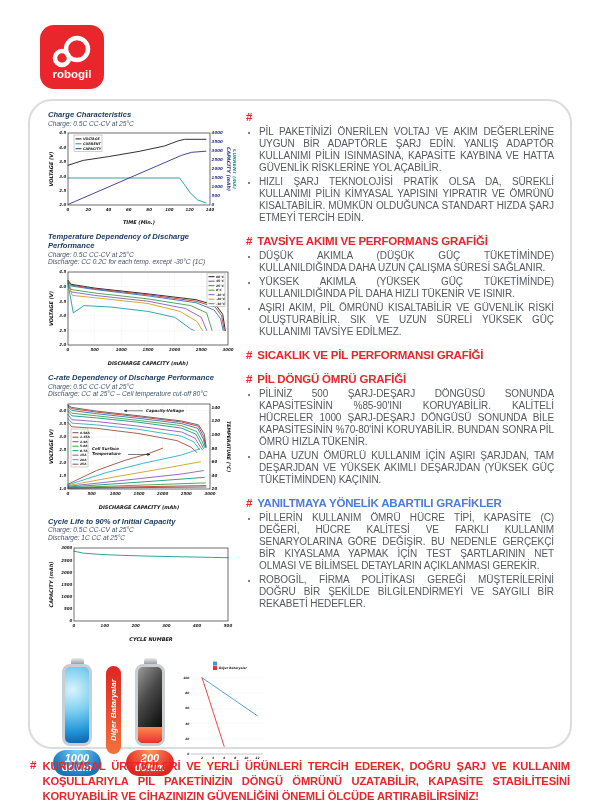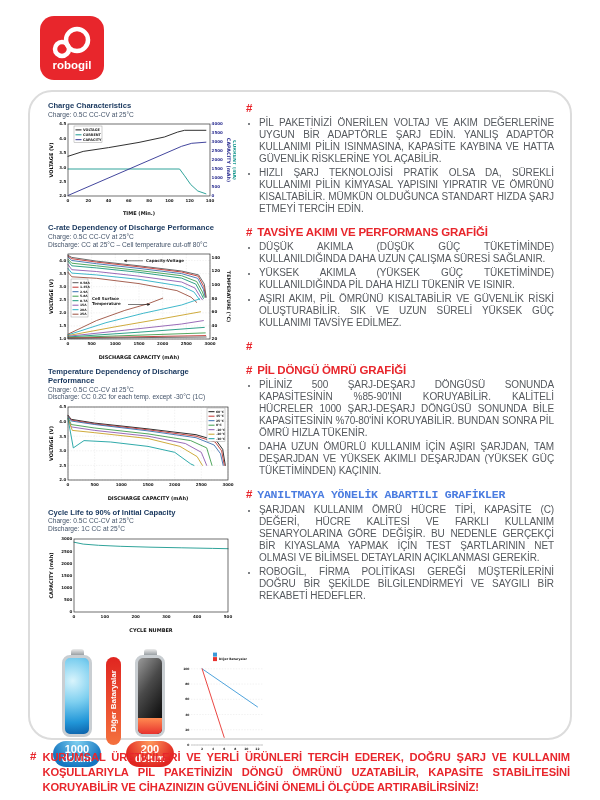--- a/index.html
+++ b/index.html
@@ -2,45 +2,45 @@
 <html><head>
 <meta charset="utf-8">
 <style>
   * { margin:0; padding:0; box-sizing:border-box; }
   html,body { width:600px; height:800px; background:#ffffff; overflow:hidden;
               font-family:"Liberation Sans", sans-serif; }
 
   
   .header { display:flex; align-items:center; gap:20px; padding:16px 28px 8px 40px; }
   .logo { width:64px; height:64px; background:#e8262c; border-radius:14px;
-          display:flex; flex-direction:column; align-items:center; justify-content:center; flex:none; }
+          display:flex; flex-direction:column; align-items:center; justify-content:center; flex:none;margin-top:9px; }
   .logo-text { color:#fff; font-size:11.5px; font-weight:700; margin-top:-2px; }
   .page-title { color:#ed2226; font-size:23px; font-weight:800; line-height:1.08;
                 letter-spacing:-0.3px; width:350px; }
 
   
   .card { width:544px; height:650px; margin:2px auto 0; border:2px solid #dcdcdc;
           border-radius:24px; display:flex; padding:10px 6px 6px 8px; background:#fff; }
-  .left-col { width:198px; flex:none; display:flex; flex-direction:column; }
+  .left-col { width:198px; flex:none; display:flex; flex-direction:column;font-style:italic; }
   .right-col { flex:1; padding:0 10px 0 10px; display:flex; flex-direction:column; }
 
   
   .chart-block { padding-left:10px; margin-bottom:3px; }
   .chart-title { font-size:7.6px; font-weight:700; color:#17365d; line-height:1.15; }
   .chart-sub   { font-size:6.6px; font-weight:500; color:#44546a; line-height:1.15; }
   .chart-svg   { display:block; margin-top:1px; }
   svg text { font-family:"DejaVu Sans", sans-serif; }
 
   
   .sec { margin-bottom:9px; }
   .sec-head { display:flex; gap:5px; font-size:11.5px; font-weight:800;
               letter-spacing:-0.2px; margin-bottom:3px; }
   .hash { color:#e8262c; }
   .ht.red  { color:#e8262c; }
-  .ht.blue { color:#4a7ce0;font-family:Liberation Mono, monospace; }
+  .ht.blue { color:#4a7ce0; }
   .sec ul { padding-left:13px; margin-top:1px; }
   .sec li { font-size:10px; font-weight:400; color:#55595e; text-align:justify;
             line-height:1.2; margin-bottom:2px; letter-spacing:-0.1px; }
   .sec li::marker { color:#55595e; font-size:8px; }
 
   
   .battery-area { display:flex; align-items:flex-start; gap:5px; padding:8px 0 0 10px; }
   .pill-blue { width:15px; height:88px; margin-top:8px; border-radius:8px;
                background:linear-gradient(110deg,#bfeaf8 5%,#56c3ea 45%,#1b86c8 90%); }
   .bat-wrap { display:flex; flex-direction:column; align-items:center; gap:4px; }
@@ -123,20 +123,79 @@
             <text x="5" y="41" font-size="5" text-anchor="middle" fill="#111" font-weight="800" transform="rotate(-90 5 41)">VOLTAGE (V)</text>
             <text x="179" y="41" font-size="4.8" text-anchor="middle" fill="#2e3192" font-weight="800" transform="rotate(90 179 41)">CAPACITY (mAh)</text>
             <text x="184.5" y="41" font-size="4.8" text-anchor="middle" fill="#18988f" font-weight="800" transform="rotate(90 184.5 41)">CURRENT (mA)</text>
             <rect x="26" y="7" width="28" height="16.700000000000003" fill="#fff" stroke="#888" stroke-width="0.4"></rect>
             <line x1="27.5" x2="33.5" y1="10.899999999999999" y2="10.899999999999999" stroke="#1a1a1a" stroke-width="1"></line>
             <text x="35" y="12.089999999999998" font-size="3.4" text-anchor="start" fill="#222" font-weight="700">VOLTAGE</text>
             <line x1="27.5" x2="33.5" y1="15.799999999999999" y2="15.799999999999999" stroke="#18988f" stroke-width="1"></line>
             <text x="35" y="16.99" font-size="3.4" text-anchor="start" fill="#222" font-weight="700">CURRENT</text>
             <line x1="27.5" x2="33.5" y1="20.7" y2="20.7" stroke="#2e3192" stroke-width="1"></line>
             <text x="35" y="21.89" font-size="3.4" text-anchor="start" fill="#222" font-weight="700">CAPACITY</text>
+          </svg></div>
+    </div>
+
+    <div class="chart-block">
+      <div class="chart-title">Temperature Dependency of Discharge Performance</div>
+      <div class="chart-sub">Charge: 0.5C CC-CV at 25°C</div>
+      <div class="chart-sub">Discharge: CC 0.2C for each temp. except -30°C (1C)</div>
+      <div class="chart-svg"><svg viewBox="0 0 188 100" width="188" height="100">
+            <line x1="20" x2="180" y1="78" y2="78" stroke="#d9d9d9" stroke-width="0.35" stroke-dasharray="1.4,1.4"></line>
+            <line x1="20" x2="180" y1="63.4" y2="63.4" stroke="#d9d9d9" stroke-width="0.35" stroke-dasharray="1.4,1.4"></line>
+            <line x1="20" x2="180" y1="48.8" y2="48.8" stroke="#d9d9d9" stroke-width="0.35" stroke-dasharray="1.4,1.4"></line>
+            <line x1="20" x2="180" y1="34.2" y2="34.2" stroke="#d9d9d9" stroke-width="0.35" stroke-dasharray="1.4,1.4"></line>
+            <line x1="20" x2="180" y1="19.599999999999994" y2="19.599999999999994" stroke="#d9d9d9" stroke-width="0.35" stroke-dasharray="1.4,1.4"></line>
+            <line x1="20" x2="180" y1="5" y2="5" stroke="#d9d9d9" stroke-width="0.35" stroke-dasharray="1.4,1.4"></line>
+            <line x1="20" x2="20" y1="5" y2="78" stroke="#d9d9d9" stroke-width="0.35" stroke-dasharray="1.4,1.4"></line>
+            <line x1="46.666666666666664" x2="46.666666666666664" y1="5" y2="78" stroke="#d9d9d9" stroke-width="0.35" stroke-dasharray="1.4,1.4"></line>
+            <line x1="73.33333333333333" x2="73.33333333333333" y1="5" y2="78" stroke="#d9d9d9" stroke-width="0.35" stroke-dasharray="1.4,1.4"></line>
+            <line x1="100" x2="100" y1="5" y2="78" stroke="#d9d9d9" stroke-width="0.35" stroke-dasharray="1.4,1.4"></line>
+            <line x1="126.66666666666666" x2="126.66666666666666" y1="5" y2="78" stroke="#d9d9d9" stroke-width="0.35" stroke-dasharray="1.4,1.4"></line>
+            <line x1="153.33333333333334" x2="153.33333333333334" y1="5" y2="78" stroke="#d9d9d9" stroke-width="0.35" stroke-dasharray="1.4,1.4"></line>
+            <line x1="180" x2="180" y1="5" y2="78" stroke="#d9d9d9" stroke-width="0.35" stroke-dasharray="1.4,1.4"></line>
+            <polyline points="20.0,13.2 23.2,17.3 46.7,21.1 100.0,26.9 148.0,32.7 168.3,38.6 174.7,47.3 177.3,63.4" fill="none" stroke="#1a1a1a" stroke-width="0.9" stroke-linejoin="round" stroke-linecap="round"></polyline>
+            <polyline points="20.0,13.8 23.2,18.1 46.7,21.9 100.0,27.8 148.0,34.2 167.2,40.0 173.6,48.8 176.3,63.4" fill="none" stroke="#c23531" stroke-width="0.9" stroke-linejoin="round" stroke-linecap="round"></polyline>
+            <polyline points="20.0,14.3 23.2,19.0 46.7,22.5 100.0,28.9 148.0,35.7 166.1,43.0 172.5,51.7 175.2,63.4" fill="none" stroke="#3a6fb0" stroke-width="0.9" stroke-linejoin="round" stroke-linecap="round"></polyline>
+            <polyline points="20.0,15.2 23.2,22.5 46.7,26.0 100.0,31.9 142.7,38.6 158.7,45.9 164.0,63.4" fill="none" stroke="#3f9e4d" stroke-width="0.9" stroke-linejoin="round" stroke-linecap="round"></polyline>
+            <polyline points="20.0,16.1 23.2,24.9 46.7,28.4 100.0,34.2 137.3,41.5 153.3,50.3 158.7,63.4" fill="none" stroke="#8e5bb0" stroke-width="0.9" stroke-linejoin="round" stroke-linecap="round"></polyline>
+            <polyline points="20.0,16.7 24.3,28.4 46.7,30.7 100.0,36.5 132.0,44.4 149.1,54.6 154.4,63.4" fill="none" stroke="#c9a227" stroke-width="0.9" stroke-linejoin="round" stroke-linecap="round"></polyline>
+            <polyline points="20.0,16.7 25.3,45.9 36.0,38.6 62.7,40.0 100.0,44.4 126.7,50.3 142.7,61.9 145.9,63.4" fill="none" stroke="#18a0a0" stroke-width="0.9" stroke-linejoin="round" stroke-linecap="round"></polyline>
+            <rect x="20" y="5" width="160" height="73" fill="none" stroke="#333" stroke-width="0.7"></rect>
+            <text x="20" y="84" font-size="4" text-anchor="middle" fill="#222" font-weight="700">0</text>
+            <text x="46.666666666666664" y="84" font-size="4" text-anchor="middle" fill="#222" font-weight="700">500</text>
+            <text x="73.33333333333333" y="84" font-size="4" text-anchor="middle" fill="#222" font-weight="700">1000</text>
+            <text x="100" y="84" font-size="4" text-anchor="middle" fill="#222" font-weight="700">1500</text>
+            <text x="126.66666666666666" y="84" font-size="4" text-anchor="middle" fill="#222" font-weight="700">2000</text>
+            <text x="153.33333333333334" y="84" font-size="4" text-anchor="middle" fill="#222" font-weight="700">2500</text>
+            <text x="180" y="84" font-size="4" text-anchor="middle" fill="#222" font-weight="700">3000</text>
+            <text x="18.4" y="79.4" font-size="4" text-anchor="end" fill="#222" font-weight="700">2.0</text>
+            <text x="18.4" y="64.8" font-size="4" text-anchor="end" fill="#222" font-weight="700">2.5</text>
+            <text x="18.4" y="50.199999999999996" font-size="4" text-anchor="end" fill="#222" font-weight="700">3.0</text>
+            <text x="18.4" y="35.6" font-size="4" text-anchor="end" fill="#222" font-weight="700">3.5</text>
+            <text x="18.4" y="20.999999999999993" font-size="4" text-anchor="end" fill="#222" font-weight="700">4.0</text>
+            <text x="18.4" y="6.4" font-size="4" text-anchor="end" fill="#222" font-weight="700">4.5</text>
+            <text x="100" y="98" font-size="5" text-anchor="middle" fill="#111" font-weight="800">DISCHARGE CAPACITY (mAh)</text>
+            <text x="5" y="41.5" font-size="5" text-anchor="middle" fill="#111" font-weight="800" transform="rotate(-90 5 41.5)">VOLTAGE (V)</text>
+            <rect x="159" y="6" width="18" height="33.5" fill="#fff" stroke="#888" stroke-width="0.4"></rect>
+            <line x1="160.5" x2="166.5" y1="9.7" y2="9.7" stroke="#1a1a1a" stroke-width="1"></line>
+            <text x="168" y="10.75" font-size="3" text-anchor="start" fill="#222" font-weight="700">60°C</text>
+            <line x1="160.5" x2="166.5" y1="14.2" y2="14.2" stroke="#c23531" stroke-width="1"></line>
+            <text x="168" y="15.25" font-size="3" text-anchor="start" fill="#222" font-weight="700">45°C</text>
+            <line x1="160.5" x2="166.5" y1="18.7" y2="18.7" stroke="#3a6fb0" stroke-width="1"></line>
+            <text x="168" y="19.75" font-size="3" text-anchor="start" fill="#222" font-weight="700">25°C</text>
+            <line x1="160.5" x2="166.5" y1="23.2" y2="23.2" stroke="#3f9e4d" stroke-width="1"></line>
+            <text x="168" y="24.25" font-size="3" text-anchor="start" fill="#222" font-weight="700">0°C</text>
+            <line x1="160.5" x2="166.5" y1="27.7" y2="27.7" stroke="#8e5bb0" stroke-width="1"></line>
+            <text x="168" y="28.75" font-size="3" text-anchor="start" fill="#222" font-weight="700">-10°C</text>
+            <line x1="160.5" x2="166.5" y1="32.2" y2="32.2" stroke="#c9a227" stroke-width="1"></line>
+            <text x="168" y="33.25" font-size="3" text-anchor="start" fill="#222" font-weight="700">-20°C</text>
+            <line x1="160.5" x2="166.5" y1="36.7" y2="36.7" stroke="#18a0a0" stroke-width="1"></line>
+            <text x="168" y="37.75" font-size="3" text-anchor="start" fill="#222" font-weight="700">-30°C</text>
           </svg></div>
     </div>
 
     <div class="chart-block">
       <div class="chart-title">C-rate Dependency of Discharge Performance</div>
       <div class="chart-sub">Charge: 0.5C CC-CV at 25°C</div>
       <div class="chart-sub">Discharge: CC at 25°C – Cell temperature cut-off 80°C</div>
       <div class="chart-svg"><svg viewBox="0 0 188 112" width="188" height="112">
             <line x1="20" x2="162" y1="90" y2="90" stroke="#d9d9d9" stroke-width="0.35" stroke-dasharray="1.4,1.4"></line>
             <line x1="20" x2="162" y1="76.92307692307692" y2="76.92307692307692" stroke="#d9d9d9" stroke-width="0.35" stroke-dasharray="1.4,1.4"></line>
@@ -214,79 +273,20 @@
             <line x1="95" y1="11.8" x2="76" y2="11.8" stroke="#222" stroke-width="0.6"></line>
             <polygon points="76,11.8 78.6,10.4 78.6,13.200000000000001" fill="#222"></polygon>
             <text x="44" y="51" font-size="4" text-anchor="start" fill="#222" font-weight="600">Cell Surface</text>
             <text x="44" y="56" font-size="4" text-anchor="start" fill="#222" font-weight="600">Temperature</text>
             <line x1="80" y1="55.5" x2="102" y2="55.5" stroke="#222" stroke-width="0.6"></line>
             <polygon points="102,55.5 99.4,54.1 99.4,56.9" fill="#222"></polygon>
           </svg></div>
     </div>
 
     <div class="chart-block">
-      <div class="chart-title">Temperature Dependency of Discharge Performance</div>
-      <div class="chart-sub">Charge: 0.5C CC-CV at 25°C</div>
-      <div class="chart-sub">Discharge: CC 0.2C for each temp. except -30°C (1C)</div>
-      <div class="chart-svg"><svg viewBox="0 0 188 100" width="188" height="100">
-            <line x1="20" x2="180" y1="78" y2="78" stroke="#d9d9d9" stroke-width="0.35" stroke-dasharray="1.4,1.4"></line>
-            <line x1="20" x2="180" y1="63.4" y2="63.4" stroke="#d9d9d9" stroke-width="0.35" stroke-dasharray="1.4,1.4"></line>
-            <line x1="20" x2="180" y1="48.8" y2="48.8" stroke="#d9d9d9" stroke-width="0.35" stroke-dasharray="1.4,1.4"></line>
-            <line x1="20" x2="180" y1="34.2" y2="34.2" stroke="#d9d9d9" stroke-width="0.35" stroke-dasharray="1.4,1.4"></line>
-            <line x1="20" x2="180" y1="19.599999999999994" y2="19.599999999999994" stroke="#d9d9d9" stroke-width="0.35" stroke-dasharray="1.4,1.4"></line>
-            <line x1="20" x2="180" y1="5" y2="5" stroke="#d9d9d9" stroke-width="0.35" stroke-dasharray="1.4,1.4"></line>
-            <line x1="20" x2="20" y1="5" y2="78" stroke="#d9d9d9" stroke-width="0.35" stroke-dasharray="1.4,1.4"></line>
-            <line x1="46.666666666666664" x2="46.666666666666664" y1="5" y2="78" stroke="#d9d9d9" stroke-width="0.35" stroke-dasharray="1.4,1.4"></line>
-            <line x1="73.33333333333333" x2="73.33333333333333" y1="5" y2="78" stroke="#d9d9d9" stroke-width="0.35" stroke-dasharray="1.4,1.4"></line>
-            <line x1="100" x2="100" y1="5" y2="78" stroke="#d9d9d9" stroke-width="0.35" stroke-dasharray="1.4,1.4"></line>
-            <line x1="126.66666666666666" x2="126.66666666666666" y1="5" y2="78" stroke="#d9d9d9" stroke-width="0.35" stroke-dasharray="1.4,1.4"></line>
-            <line x1="153.33333333333334" x2="153.33333333333334" y1="5" y2="78" stroke="#d9d9d9" stroke-width="0.35" stroke-dasharray="1.4,1.4"></line>
-            <line x1="180" x2="180" y1="5" y2="78" stroke="#d9d9d9" stroke-width="0.35" stroke-dasharray="1.4,1.4"></line>
-            <polyline points="20.0,13.2 23.2,17.3 46.7,21.1 100.0,26.9 148.0,32.7 168.3,38.6 174.7,47.3 177.3,63.4" fill="none" stroke="#1a1a1a" stroke-width="0.9" stroke-linejoin="round" stroke-linecap="round"></polyline>
-            <polyline points="20.0,13.8 23.2,18.1 46.7,21.9 100.0,27.8 148.0,34.2 167.2,40.0 173.6,48.8 176.3,63.4" fill="none" stroke="#c23531" stroke-width="0.9" stroke-linejoin="round" stroke-linecap="round"></polyline>
-            <polyline points="20.0,14.3 23.2,19.0 46.7,22.5 100.0,28.9 148.0,35.7 166.1,43.0 172.5,51.7 175.2,63.4" fill="none" stroke="#3a6fb0" stroke-width="0.9" stroke-linejoin="round" stroke-linecap="round"></polyline>
-            <polyline points="20.0,15.2 23.2,22.5 46.7,26.0 100.0,31.9 142.7,38.6 158.7,45.9 164.0,63.4" fill="none" stroke="#3f9e4d" stroke-width="0.9" stroke-linejoin="round" stroke-linecap="round"></polyline>
-            <polyline points="20.0,16.1 23.2,24.9 46.7,28.4 100.0,34.2 137.3,41.5 153.3,50.3 158.7,63.4" fill="none" stroke="#8e5bb0" stroke-width="0.9" stroke-linejoin="round" stroke-linecap="round"></polyline>
-            <polyline points="20.0,16.7 24.3,28.4 46.7,30.7 100.0,36.5 132.0,44.4 149.1,54.6 154.4,63.4" fill="none" stroke="#c9a227" stroke-width="0.9" stroke-linejoin="round" stroke-linecap="round"></polyline>
-            <polyline points="20.0,16.7 25.3,45.9 36.0,38.6 62.7,40.0 100.0,44.4 126.7,50.3 142.7,61.9 145.9,63.4" fill="none" stroke="#18a0a0" stroke-width="0.9" stroke-linejoin="round" stroke-linecap="round"></polyline>
-            <rect x="20" y="5" width="160" height="73" fill="none" stroke="#333" stroke-width="0.7"></rect>
-            <text x="20" y="84" font-size="4" text-anchor="middle" fill="#222" font-weight="700">0</text>
-            <text x="46.666666666666664" y="84" font-size="4" text-anchor="middle" fill="#222" font-weight="700">500</text>
-            <text x="73.33333333333333" y="84" font-size="4" text-anchor="middle" fill="#222" font-weight="700">1000</text>
-            <text x="100" y="84" font-size="4" text-anchor="middle" fill="#222" font-weight="700">1500</text>
-            <text x="126.66666666666666" y="84" font-size="4" text-anchor="middle" fill="#222" font-weight="700">2000</text>
-            <text x="153.33333333333334" y="84" font-size="4" text-anchor="middle" fill="#222" font-weight="700">2500</text>
-            <text x="180" y="84" font-size="4" text-anchor="middle" fill="#222" font-weight="700">3000</text>
-            <text x="18.4" y="79.4" font-size="4" text-anchor="end" fill="#222" font-weight="700">2.0</text>
-            <text x="18.4" y="64.8" font-size="4" text-anchor="end" fill="#222" font-weight="700">2.5</text>
-            <text x="18.4" y="50.199999999999996" font-size="4" text-anchor="end" fill="#222" font-weight="700">3.0</text>
-            <text x="18.4" y="35.6" font-size="4" text-anchor="end" fill="#222" font-weight="700">3.5</text>
-            <text x="18.4" y="20.999999999999993" font-size="4" text-anchor="end" fill="#222" font-weight="700">4.0</text>
-            <text x="18.4" y="6.4" font-size="4" text-anchor="end" fill="#222" font-weight="700">4.5</text>
-            <text x="100" y="98" font-size="5" text-anchor="middle" fill="#111" font-weight="800">DISCHARGE CAPACITY (mAh)</text>
-            <text x="5" y="41.5" font-size="5" text-anchor="middle" fill="#111" font-weight="800" transform="rotate(-90 5 41.5)">VOLTAGE (V)</text>
-            <rect x="159" y="6" width="18" height="33.5" fill="#fff" stroke="#888" stroke-width="0.4"></rect>
-            <line x1="160.5" x2="166.5" y1="9.7" y2="9.7" stroke="#1a1a1a" stroke-width="1"></line>
-            <text x="168" y="10.75" font-size="3" text-anchor="start" fill="#222" font-weight="700">60°C</text>
-            <line x1="160.5" x2="166.5" y1="14.2" y2="14.2" stroke="#c23531" stroke-width="1"></line>
-            <text x="168" y="15.25" font-size="3" text-anchor="start" fill="#222" font-weight="700">45°C</text>
-            <line x1="160.5" x2="166.5" y1="18.7" y2="18.7" stroke="#3a6fb0" stroke-width="1"></line>
-            <text x="168" y="19.75" font-size="3" text-anchor="start" fill="#222" font-weight="700">25°C</text>
-            <line x1="160.5" x2="166.5" y1="23.2" y2="23.2" stroke="#3f9e4d" stroke-width="1"></line>
-            <text x="168" y="24.25" font-size="3" text-anchor="start" fill="#222" font-weight="700">0°C</text>
-            <line x1="160.5" x2="166.5" y1="27.7" y2="27.7" stroke="#8e5bb0" stroke-width="1"></line>
-            <text x="168" y="28.75" font-size="3" text-anchor="start" fill="#222" font-weight="700">-10°C</text>
-            <line x1="160.5" x2="166.5" y1="32.2" y2="32.2" stroke="#c9a227" stroke-width="1"></line>
-            <text x="168" y="33.25" font-size="3" text-anchor="start" fill="#222" font-weight="700">-20°C</text>
-            <line x1="160.5" x2="166.5" y1="36.7" y2="36.7" stroke="#18a0a0" stroke-width="1"></line>
-            <text x="168" y="37.75" font-size="3" text-anchor="start" fill="#222" font-weight="700">-30°C</text>
-          </svg></div>
-    </div>
-
-    <div class="chart-block">
       <div class="chart-title">Cycle Life to 90% of Initial Capacity</div>
       <div class="chart-sub">Charge: 0.5C CC-CV at 25°C</div>
       <div class="chart-sub">Discharge: 1C CC at 25°C</div>
       <div class="chart-svg"><svg viewBox="0 0 188 100" width="188" height="100">
             <polyline points="26.0,8.2 35.2,10.1 50.6,11.3 72.2,12.3 103.0,13.2 133.8,13.8 164.6,14.4 180.0,14.7" fill="none" stroke="#18988f" stroke-width="0.9" stroke-linejoin="round" stroke-linecap="round"></polyline>
             <rect x="26" y="5" width="154" height="73" fill="none" stroke="#333" stroke-width="0.7"></rect>
             <text x="26" y="84" font-size="4" text-anchor="middle" fill="#222" font-weight="700">0</text>
             <text x="56.8" y="84" font-size="4" text-anchor="middle" fill="#222" font-weight="700">100</text>
             <text x="87.6" y="84" font-size="4" text-anchor="middle" fill="#222" font-weight="700">200</text>
             <text x="118.39999999999999" y="84" font-size="4" text-anchor="middle" fill="#222" font-weight="700">300</text>
@@ -378,41 +378,42 @@
       <ul>
         <li>DÜŞÜK AKIMLA (DÜŞÜK GÜÇ TÜKETİMİNDE) KULLANILDIĞINDA DAHA UZUN ÇALIŞMA SÜRESİ SAĞLANIR.</li>
         <li>YÜKSEK AKIMLA (YÜKSEK GÜÇ TÜKETİMİNDE) KULLANILDIĞINDA PİL DAHA HIZLI TÜKENİR VE ISINIR.</li>
         <li>AŞIRI AKIM, PİL ÖMRÜNÜ KISALTABİLİR VE GÜVENLİK RİSKİ OLUŞTURABİLİR. SIK VE UZUN SÜRELİ YÜKSEK GÜÇ KULLANIMI TAVSİYE EDİLMEZ.</li>
       </ul>
     </div>
 
     <div class="sec">
       <div class="sec-head">
         <span class="hash">#</span>
+        <span class="ht red">SICAKLIK VE PİL PERFORMANSI GRAFİĞİ</span>
       </div>
     </div>
 
     <div class="sec">
       <div class="sec-head">
         <span class="hash">#</span>
         <span class="ht red">PİL DÖNGÜ ÖMRÜ GRAFİĞİ</span>
       </div>
       <ul>
         <li>PİLİNİZ 500 ŞARJ-DEŞARJ DÖNGÜSÜ SONUNDA KAPASİTESİNİN %85-90'INI KORUYABİLİR. KALİTELİ HÜCRELER 1000 ŞARJ-DEŞARJ DÖNGÜSÜ SONUNDA BİLE KAPASİTESİNİN %70-80'İNİ KORUYABİLİR. BUNDAN SONRA PİL ÖMRÜ HIZLA TÜKENİR.</li>
         <li>DAHA UZUN ÖMÜRLÜ KULLANIM İÇİN AŞIRI ŞARJDAN, TAM DEŞARJDAN VE YÜKSEK AKIMLI DEŞARJDAN (YÜKSEK GÜÇ TÜKETİMİNDEN) KAÇININ.</li>
       </ul>
     </div>
 
     <div class="sec">
       <div class="sec-head">
         <span class="hash">#</span>
         <span class="ht blue">YANILTMAYA YÖNELİK ABARTILI GRAFİKLER</span>
       </div>
       <ul>
-        <li>ŞARJDAN KULLANIM ÖMRÜ HÜCRE TİPİ, KAPASİTE (C) DEĞERİ, HÜCRE KALİTESİ VE FARKLI KULLANIM SENARYOLARINA GÖRE DEĞİŞİR. BU NEDENLE GERÇEKÇİ BİR KIYASLAMA YAPMAK İÇİN TEST ŞARTLARININ NET OLMASI VE BİLİMSEL DETAYLARIN AÇIKLANMASI GEREKİR.</li>
+        <li>PİLLERİN KULLANIM ÖMRÜ HÜCRE TİPİ, KAPASİTE (C) DEĞERİ, HÜCRE KALİTESİ VE FARKLI KULLANIM SENARYOLARINA GÖRE DEĞİŞİR. BU NEDENLE GERÇEKÇİ BİR KIYASLAMA YAPMAK İÇİN TEST ŞARTLARININ NET OLMASI VE BİLİMSEL DETAYLARIN AÇIKLANMASI GEREKİR.</li>
         <li>ROBOGİL, FİRMA POLİTİKASI GEREĞİ MÜŞTERİLERİNİ DOĞRU BİR ŞEKİLDE BİLGİLENDİRMEYİ VE SAYGILI BİR REKABETİ HEDEFLER.</li>
       </ul>
     </div>
 
   </div>
 </div>
 
 <div class="footer">
   <span class="hash">#</span>
   <div class="footer-text">KURUMSAL ÜRETİCİLERİ VE YERLİ ÜRÜNLERİ TERCİH EDEREK, DOĞRU ŞARJ VE KULLANIM KOŞULLARIYLA PİL PAKETİNİZİN DÖNGÜ ÖMRÜNÜ UZATABİLİR, KAPASİTE STABİLİTESİNİ KORUYABİLİR VE CİHAZINIZIN GÜVENLİĞİNİ ÖNEMLİ ÖLÇÜDE ARTIRABİLİRSİNİZ!</div>

